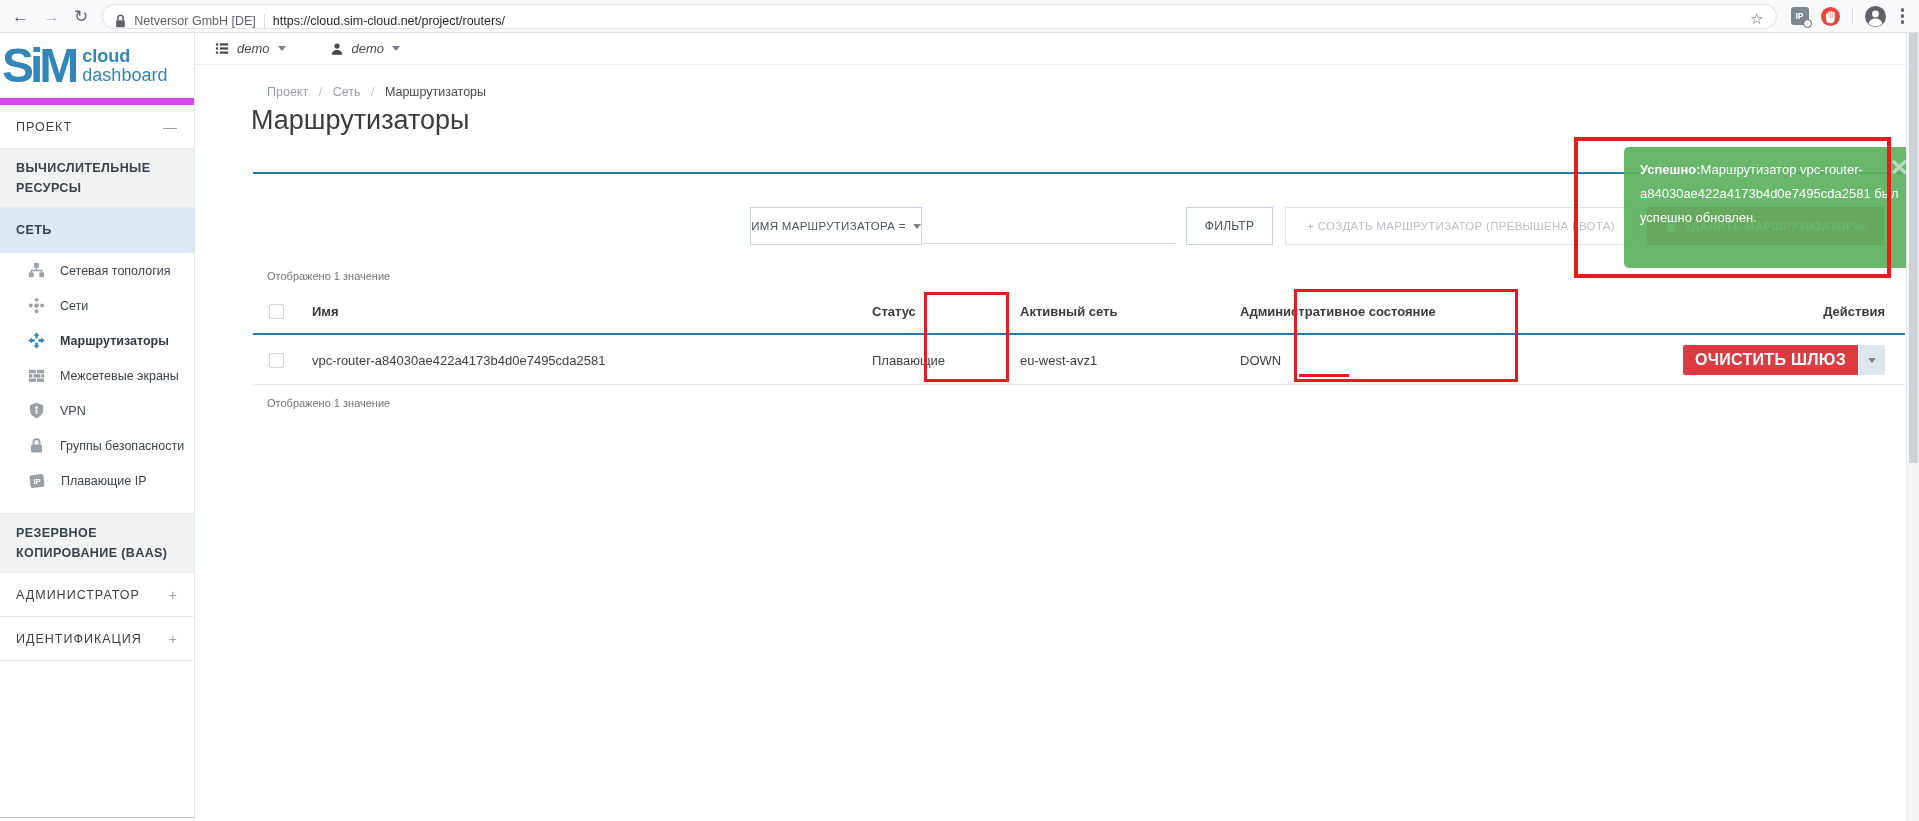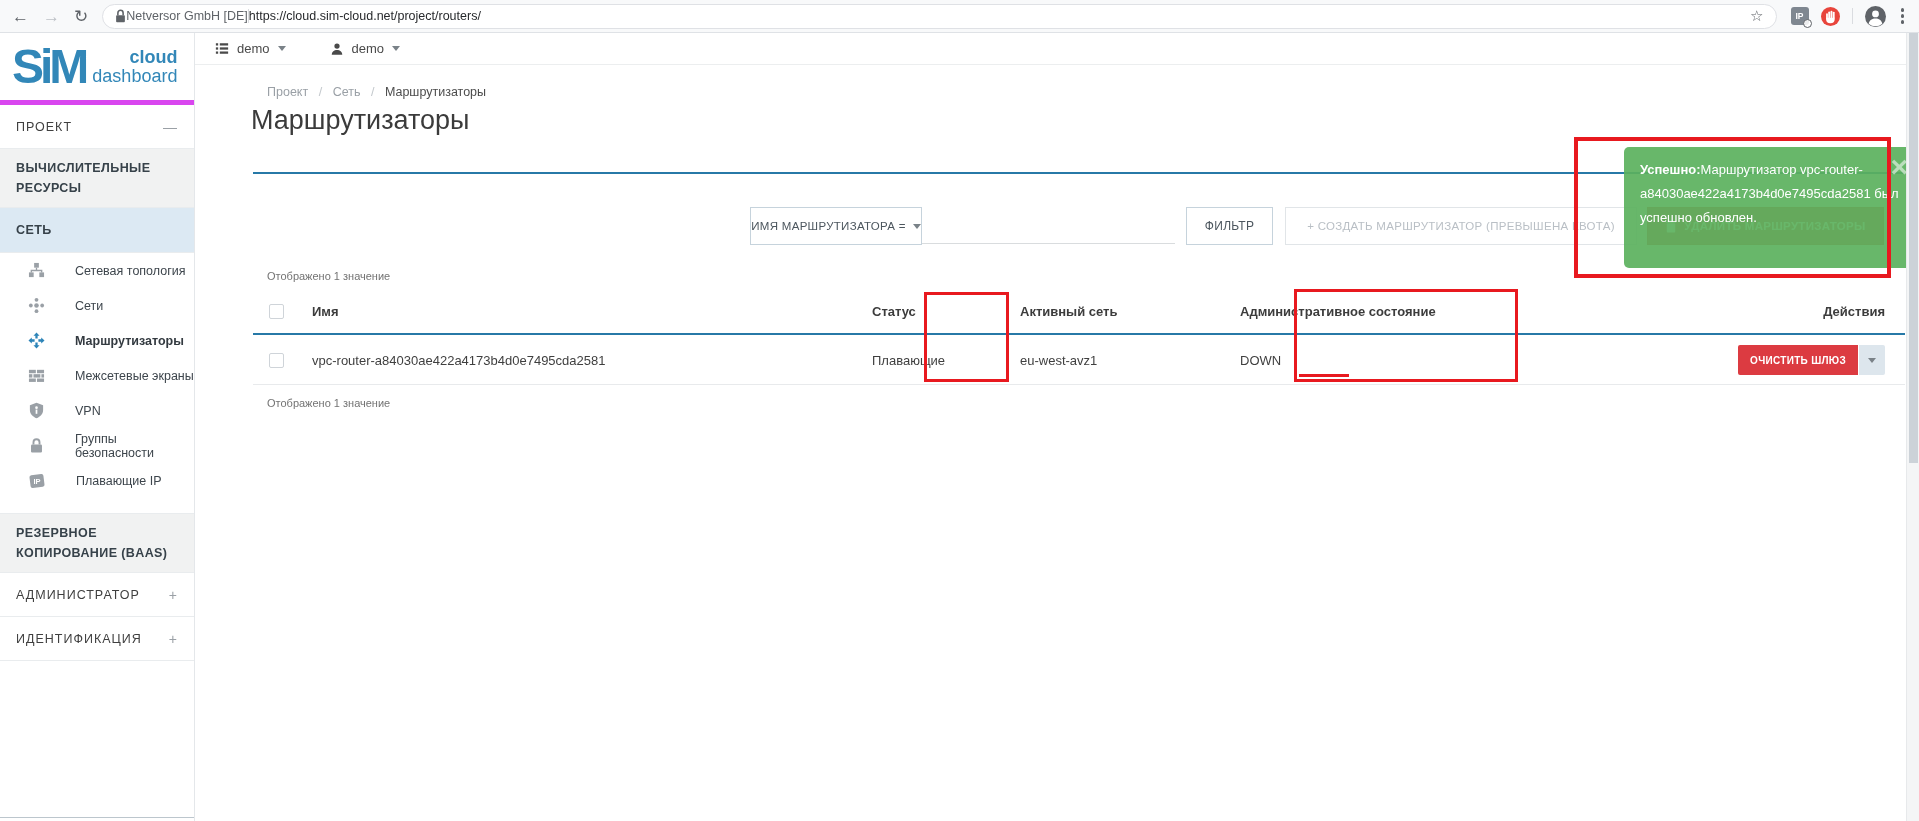--- a/index.html
+++ b/index.html
@@ -5,60 +5,60 @@
   * { margin:0; padding:0; box-sizing:border-box; }
   html,body { width:1919px; height:821px; overflow:hidden; }
   body { font-family:"Liberation Sans","DejaVu Sans",sans-serif; background:#fff; position:relative; color:#3c3c3c; }
 
   
   .browser-bar { position:absolute; top:0; left:0; right:0; height:33px; background:#f8f9fa;
     border-bottom:1px solid #dfe2e6; display:flex; align-items:center; padding:0 12px; gap:14px; z-index:50; }
   .nav-ic { font-size:17px; color:#5f6368; line-height:1; cursor:pointer; }
   .nav-ic.disabled { color:#bdc1c6; }
   .omnibox { flex:1; height:25px; background:#fff; border:1px solid #dfe1e5; border-radius:13px;
-    display:flex; align-items:center; padding:0 12px; font-size:12.5px; color:#5f6368; }
+    display:flex; align-items:flex-end; padding:0 12px; gap:8px; font-size:12.5px; color:#5f6368; }
   .omnibox .vdiv { width:1px; height:14px; background:#dadce0; }
   .omnibox .url { color:#27292c; }
   .omnibox .spacer { flex:1; }
   .star { font-size:15px; color:#5f6368; }
   .ext-row { display:flex; align-items:center; gap:12px; }
   .ip-badge { width:18px; height:18px; border-radius:3px; background:#7f8790; color:#fff;
     font-size:8.5px; font-weight:bold; display:flex; align-items:center; justify-content:center; position:relative; }
   .ip-badge::after { content:""; position:absolute; right:-3px; bottom:-3px; width:7px; height:7px;
     border:1.5px solid #5f6368; border-radius:50%; background:rgba(255,255,255,.85); }
   .tb-sep { width:1px; height:16px; background:#dadce0; }
   .menu-dots { display:flex; flex-direction:column; gap:2.5px; padding:0 3px; }
   .menu-dots i { width:3.5px; height:3.5px; border-radius:50%; background:#5f6368; }
 
   
   .sidebar { position:absolute; top:33px; left:0; width:195px; bottom:0; background:#fff;
     border-right:1px solid #e4e7ea; z-index:5; }
-  .logo { height:72px; display:flex; align-items:center; padding-left:12px; border-bottom:5px solid #d946ef;text-align:right; }
+  .logo { height:72px; display:flex; align-items:center; padding-left:2px; border-bottom:7px solid #d946ef; }
   .logo-mark { font-size:48px; font-weight:800; color:#3287b8; letter-spacing:-4px; line-height:44px; }
   .logo-text { margin-left:7px; color:#3287b8; font-size:18px; line-height:19px; white-space:nowrap; }
   .logo-text b { font-weight:700; }
   .side-plain { height:44px; display:flex; align-items:center; padding:0 16px; font-size:12.5px;
     color:#3f3f3f; letter-spacing:1px; border-bottom:1px solid #e9ecee; cursor:pointer; }
   .side-plain .tgl { margin-left:auto; color:#9aa0a6; font-size:14px; }
   .side-group { background:#f1f2f2; padding:9px 16px; font-size:12.5px; font-weight:bold;
     color:#37424a; line-height:20px; letter-spacing:.4px; border-bottom:1px solid #e9ecee; cursor:pointer; }
   .side-group.active { background:#dce9f3; padding:13px 16px; line-height:18px; }
-  .sub-item { height:35px; display:flex; align-items:center; padding-left:28px; gap:30px;
+  .sub-item { height:35px; display:flex; align-items:center; padding-left:28px; gap:15px;
     font-size:12.5px; color:#3d454c; cursor:pointer; }
   .sub-item svg { flex:0 0 auto; color:#9aa0a6; }
   .sub-item.active { font-weight:bold; color:#333a40; }
   .sub-item.active svg { color:#2d84b8; }
   .side-group.baas { margin-top:15px; border-top:1px solid #e9ecee; }
   .side-bottom-line { position:absolute; bottom:3px; left:0; width:100%; border-top:1px solid #bcc6cd; }
 
   
   .content { position:absolute; top:33px; left:195px; right:0; bottom:0; background:#fff; }
   .content-topbar { height:32px; border-bottom:1px solid #eceeef; display:flex; align-items:center;
     padding-left:20px; gap:44px; }
-  .menu-chip { display:flex; align-items:center; gap:8px; font-size:13px; color:#4a4a4a; cursor:pointer; }
+  .menu-chip { display:flex; align-items:center; gap:8px; font-size:13px; color:#4a4a4a; cursor:pointer;font-style:italic; }
   .caret { width:0; height:0; border-left:4px solid transparent; border-right:4px solid transparent;
     border-top:5px solid #7a8288; }
 
   .breadcrumb { position:absolute; top:52px; left:72px; font-size:12.5px; }
   .breadcrumb .lnk { color:#9aa0a6; cursor:pointer; }
   .breadcrumb .sep { color:#c3c8cc; padding:0 7px; }
   .breadcrumb .cur { color:#4c4c4c; }
   .page-title { position:absolute; top:72px; left:56px; font-size:27px; font-weight:400; color:#3b3b3b; }
   .title-rule { position:absolute; top:139px; left:58px; right:14px; border-top:2px solid #2779a7; }
 
@@ -84,21 +84,21 @@
   .c-check { width:59px; padding-left:16px; }
   .c-name { width:560px; }
   .c-status { width:148px; }
   .c-ext { width:220px; }
   .c-admin { width:235px; }
   .c-act { flex:1; display:flex; justify-content:flex-end; padding-right:20px; }
   .checkbox { width:15px; height:15px; border:1px solid #cfd4d9; border-radius:2px; background:#fff; cursor:pointer; }
   .admin-state { cursor:pointer;text-align:center; }
 
   .act-btn { display:flex; height:30px; cursor:pointer; }
-  .act-main { background:#dc3b41; color:#fff; font-size:10px; font-weight:bold; display:flex;
+  .act-main { background:#dc3b41; color:#fff; font-size:16px; font-weight:bold; display:flex;
     align-items:center; padding:0 12px; border-radius:2px 0 0 2px; letter-spacing:.3px; }
   .act-caret { width:26px; background:#dde6ed; border-radius:0 2px 2px 0; display:flex;
     align-items:center; justify-content:center; margin-left:1px; }
 
   
   .toast { position:absolute; left:1392px; top:114px; width:300px; height:121px; z-index:19;
     background:rgba(91,177,93,0.92); border-radius:5px; color:#fff; padding:11px 16px;
     font-size:13px; line-height:24px; overflow-wrap:anywhere; overflow:hidden;margin-left:37px; }
   .toast b { font-weight:bold; }
   .toast-close { position:absolute; top:2px; right:16px; font-size:30px; font-weight:bold;

